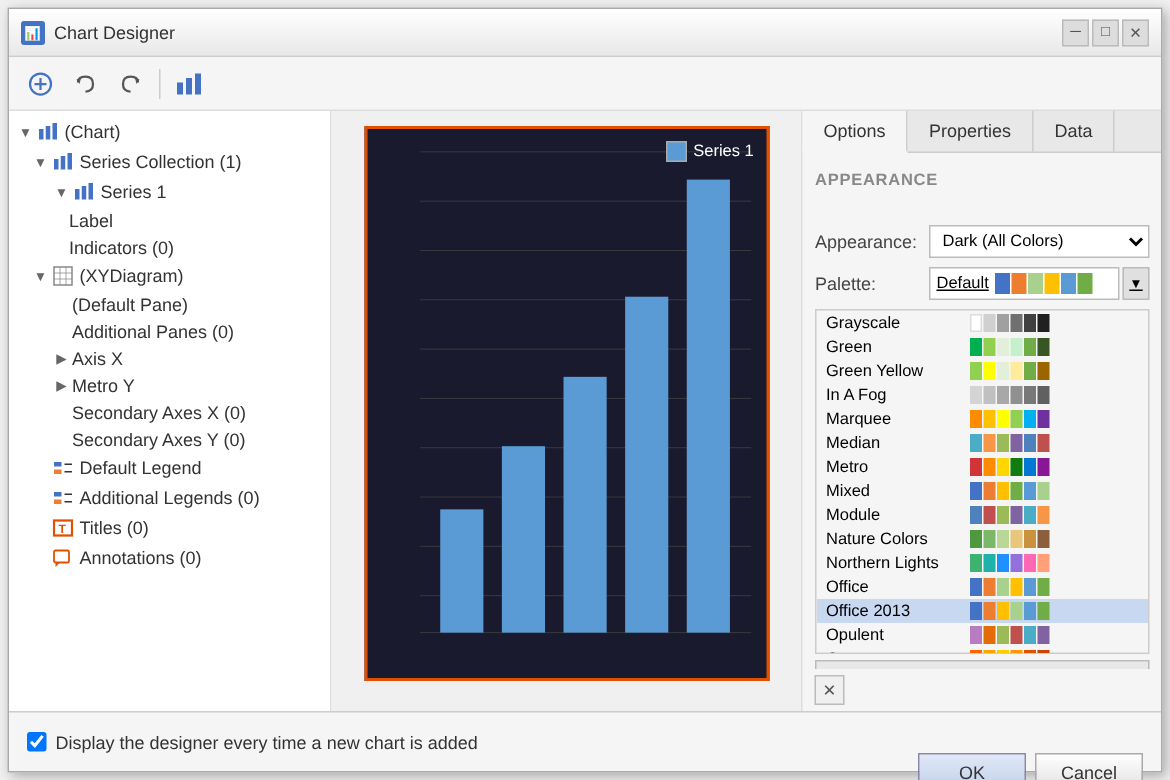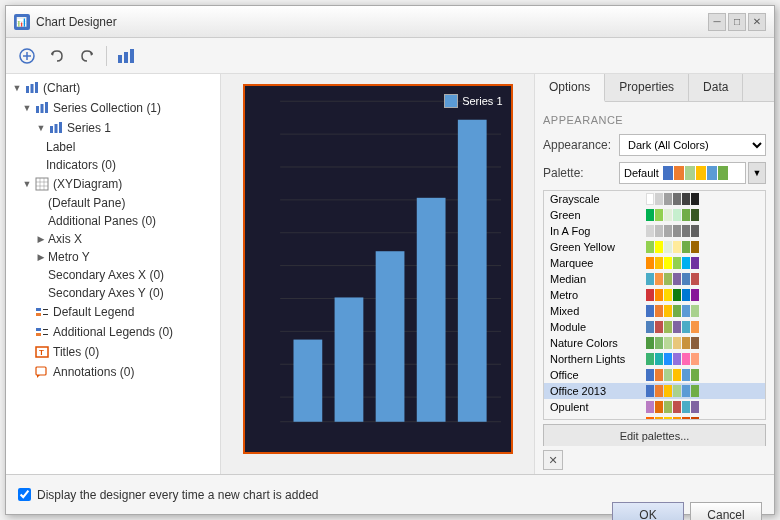--- a/index.html
+++ b/index.html
@@ -179,23 +179,23 @@
     .panel-content {
       padding: 8px;
       flex: 1;
       overflow-y: auto;
     }
     .section-label {
       font-size: 11px;
       color: #888;
       text-transform: uppercase;
       letter-spacing: 0.5px;
-      margin-bottom: 8px;
+      margin-bottom: 24px;
       margin-top: 4px;
-      font-weight: 400;
+      font-weight: 700;
     }
     .form-row {
       display: flex;
       align-items: center;
       margin-bottom: 6px;
       gap: 6px;
     }
     .form-label {
       width: 70px;
       font-size: 12px;
@@ -587,21 +587,21 @@
         <div class="form-row">
           <span class="form-label">Appearance:</span>
           <select class="form-select">
             <option>Dark (All Colors)</option>
           </select>
         </div>
 
         
         <div class="form-row">
           <span class="form-label">Palette:</span>
-          <div style="display:flex; align-items:center; gap:2px; flex:1;">
+          <div style="display:flex; align-items:center; gap:2px; flex:1;text-decoration:underline;">
             <div style="border:1px solid #bbb; background:white; padding:2px 4px; font-size:11px; flex:1; height:22px; display:flex; align-items:center;">
               <span style="font-size:11px;">Default</span>
               <div style="display:flex; gap:1px; margin-left:4px;">
                 <div style="width:10px;height:14px;background:#4472c4;"></div>
                 <div style="width:10px;height:14px;background:#ed7d31;"></div>
                 <div style="width:10px;height:14px;background:#a9d18e;"></div>
                 <div style="width:10px;height:14px;background:#ffc000;"></div>
                 <div style="width:10px;height:14px;background:#5b9bd5;"></div>
                 <div style="width:10px;height:14px;background:#70ad47;"></div>
               </div>
@@ -632,44 +632,44 @@
                 <div class="ps" style="background:#00b050;"></div>
                   <div class="ps" style="background:#92d050;"></div>
                   <div class="ps" style="background:#e2efda;"></div>
                   <div class="ps" style="background:#c6efce;"></div>
                   <div class="ps" style="background:#70ad47;"></div>
                   <div class="ps" style="background:#375623;"></div>
               </div>
             </div>
 
             <div class="palette-row">
+              <span style="font-size:11px;width:90px;flex-shrink:0;">Green Yellow</span>
+              <div class="palette-row-swatches">
+                <div class="ps" style="background:#92d050;"></div>
+                  <div class="ps" style="background:#ffff00;"></div>
+                  <div class="ps" style="background:#e2efda;"></div>
+                  <div class="ps" style="background:#ffeb9c;"></div>
+                  <div class="ps" style="background:#70ad47;"></div>
+                  <div class="ps" style="background:#9c6500;"></div>
+              </div>
+            </div>
+
+            <div class="palette-row">
               <span style="font-size:11px;width:90px;flex-shrink:0;">In A Fog</span>
               <div class="palette-row-swatches">
                 <div class="ps" style="background:#d4d4d4;"></div>
                   <div class="ps" style="background:#c0c0c0;"></div>
                   <div class="ps" style="background:#a8a8a8;"></div>
                   <div class="ps" style="background:#909090;"></div>
                   <div class="ps" style="background:#787878;"></div>
                   <div class="ps" style="background:#606060;"></div>
               </div>
             </div>
 
             <div class="palette-row">
-              <span style="font-size:11px;width:90px;flex-shrink:0;">Green Yellow</span>
-              <div class="palette-row-swatches">
-                <div class="ps" style="background:#92d050;"></div>
-                  <div class="ps" style="background:#ffff00;"></div>
-                  <div class="ps" style="background:#e2efda;"></div>
-                  <div class="ps" style="background:#ffeb9c;"></div>
-                  <div class="ps" style="background:#70ad47;"></div>
-                  <div class="ps" style="background:#9c6500;"></div>
-              </div>
-            </div>
-
-            <div class="palette-row">
               <span style="font-size:11px;width:90px;flex-shrink:0;">Marquee</span>
               <div class="palette-row-swatches">
                 <div class="ps" style="background:#ff8c00;"></div>
                   <div class="ps" style="background:#ffc000;"></div>
                   <div class="ps" style="background:#ffff00;"></div>
                   <div class="ps" style="background:#92d050;"></div>
                   <div class="ps" style="background:#00b0f0;"></div>
                   <div class="ps" style="background:#7030a0;"></div>
               </div>
             </div>

